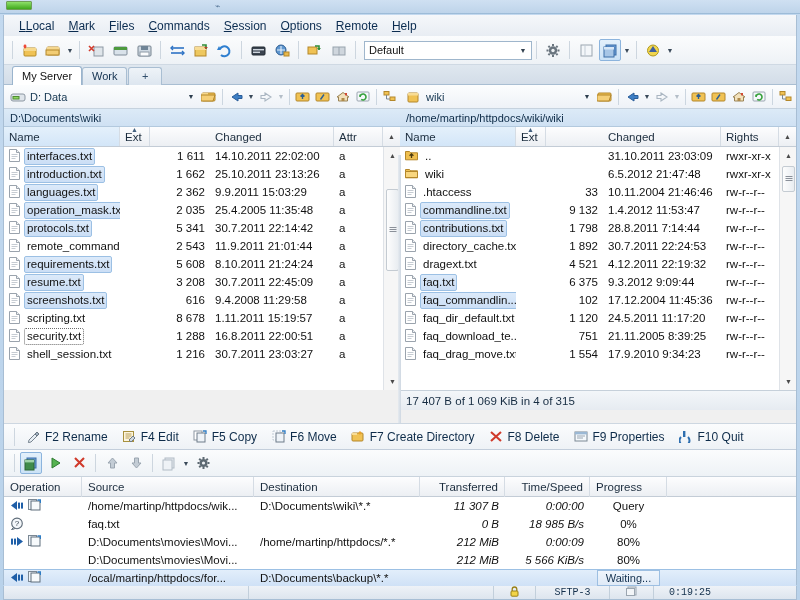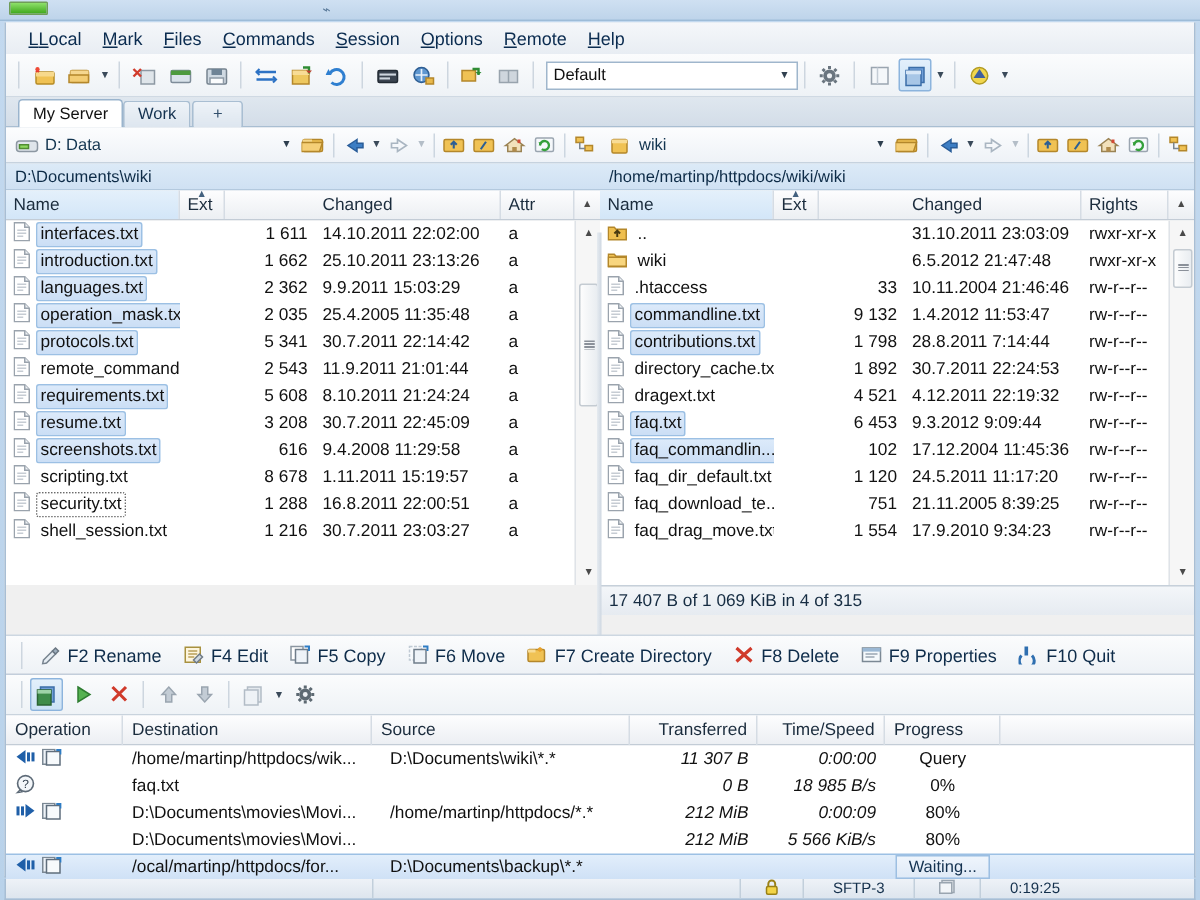--- a/index.html
+++ b/index.html
@@ -233,21 +233,21 @@
     display:inline-block; padding: 0 8px; line-height: 14px; font-size: 11px;
     background: linear-gradient(to bottom,#eff5fc,#dfeaf7);
     border: 1px solid #9dbfe2; color:#13314f;
   }
 
   
   .statusbar {
     position: absolute; left: 3px; top: 586px; width: 794px; height: 14px;
     background: linear-gradient(to bottom,#eef2f7,#dde5ee);
     border: 1px solid #a8bed4; border-top: none;
-    display: flex; align-items: center; font-size: 10px; color: #1c3established;
+    display: flex; align-items: center; font-size: 10px; color: #1c3established; font-family: Liberation Mono, monospace;
   }
   .sbcell {
     height: 13px; display: flex; align-items: center; justify-content: center;
     border-right: 1px solid #c2cfdb; font-size: 10px; color: #14304c; padding: 0 6px;
     overflow: hidden;
   }
 </style>
 </head>
 <body>
 
@@ -875,21 +875,21 @@
               <div class="row sel">
                 <div class="c name" style="width:116px">
                   <span><svg width="11" height="13" viewBox="0 0 11 13">
                       <path d="M0.5 0.5h7l3 3v9h-10z" fill="#ffffff" stroke="#9aa3ad"></path>
                       <path d="M7.5 0.5v3h3" fill="#eef1f4" stroke="#9aa3ad"></path>
                       <path d="M2.5 5.5h6M2.5 7.5h6M2.5 9.5h4" stroke="#c6ccd3"></path>
                     </svg></span>
                   <span class="namepill">faq.txt</span>
                 </div>
                 <div class="c" style="width:30px"></div>
-                <div class="c num" style="width:57px">6 453</div>
+                <div class="c num" style="width:57px">6 375</div>
                 <div class="c" style="width:118px">9.3.2012  9:09:44</div>
                 <div class="c" style="width:58px">rw-r--r--</div>
               </div>
               <div class="row sel">
                 <div class="c name" style="width:116px">
                   <span><svg width="11" height="13" viewBox="0 0 11 13">
                       <path d="M0.5 0.5h7l3 3v9h-10z" fill="#ffffff" stroke="#9aa3ad"></path>
                       <path d="M7.5 0.5v3h3" fill="#eef1f4" stroke="#9aa3ad"></path>
                       <path d="M2.5 5.5h6M2.5 7.5h6M2.5 9.5h4" stroke="#c6ccd3"></path>
                     </svg></span>
@@ -1087,25 +1087,25 @@
                 <path d="M7.5 1v2M7.5 11v2M1.5 7h2M11.5 7h2M3.2 2.7l1.4 1.4M10.4 9.9l1.4 1.4M11.8 2.7l-1.4 1.4M4.6 9.9L3.2 11.3"></path>
               </g>
             </svg>
         </div>
       </div>
 
       <div class="qhdr">
         <div class="hc" style="width:78px">
             <span>Operation</span>
           </div>
+        <div class="hc" style="width:172px">
+            <span>Source</span>
+          </div>
         <div class="hc" style="width:166px">
             <span>Destination</span>
-          </div>
-        <div class="hc" style="width:172px">
-            <span>Source</span>
           </div>
         <div class="hc num" style="width:85px">
             <span>Transferred</span>
           </div>
         <div class="hc num" style="width:85px">
             <span>Time/Speed</span>
           </div>
         <div class="hc" style="width:77px;justify-content:flex-start">
             <span>Progress</span>
           </div>

